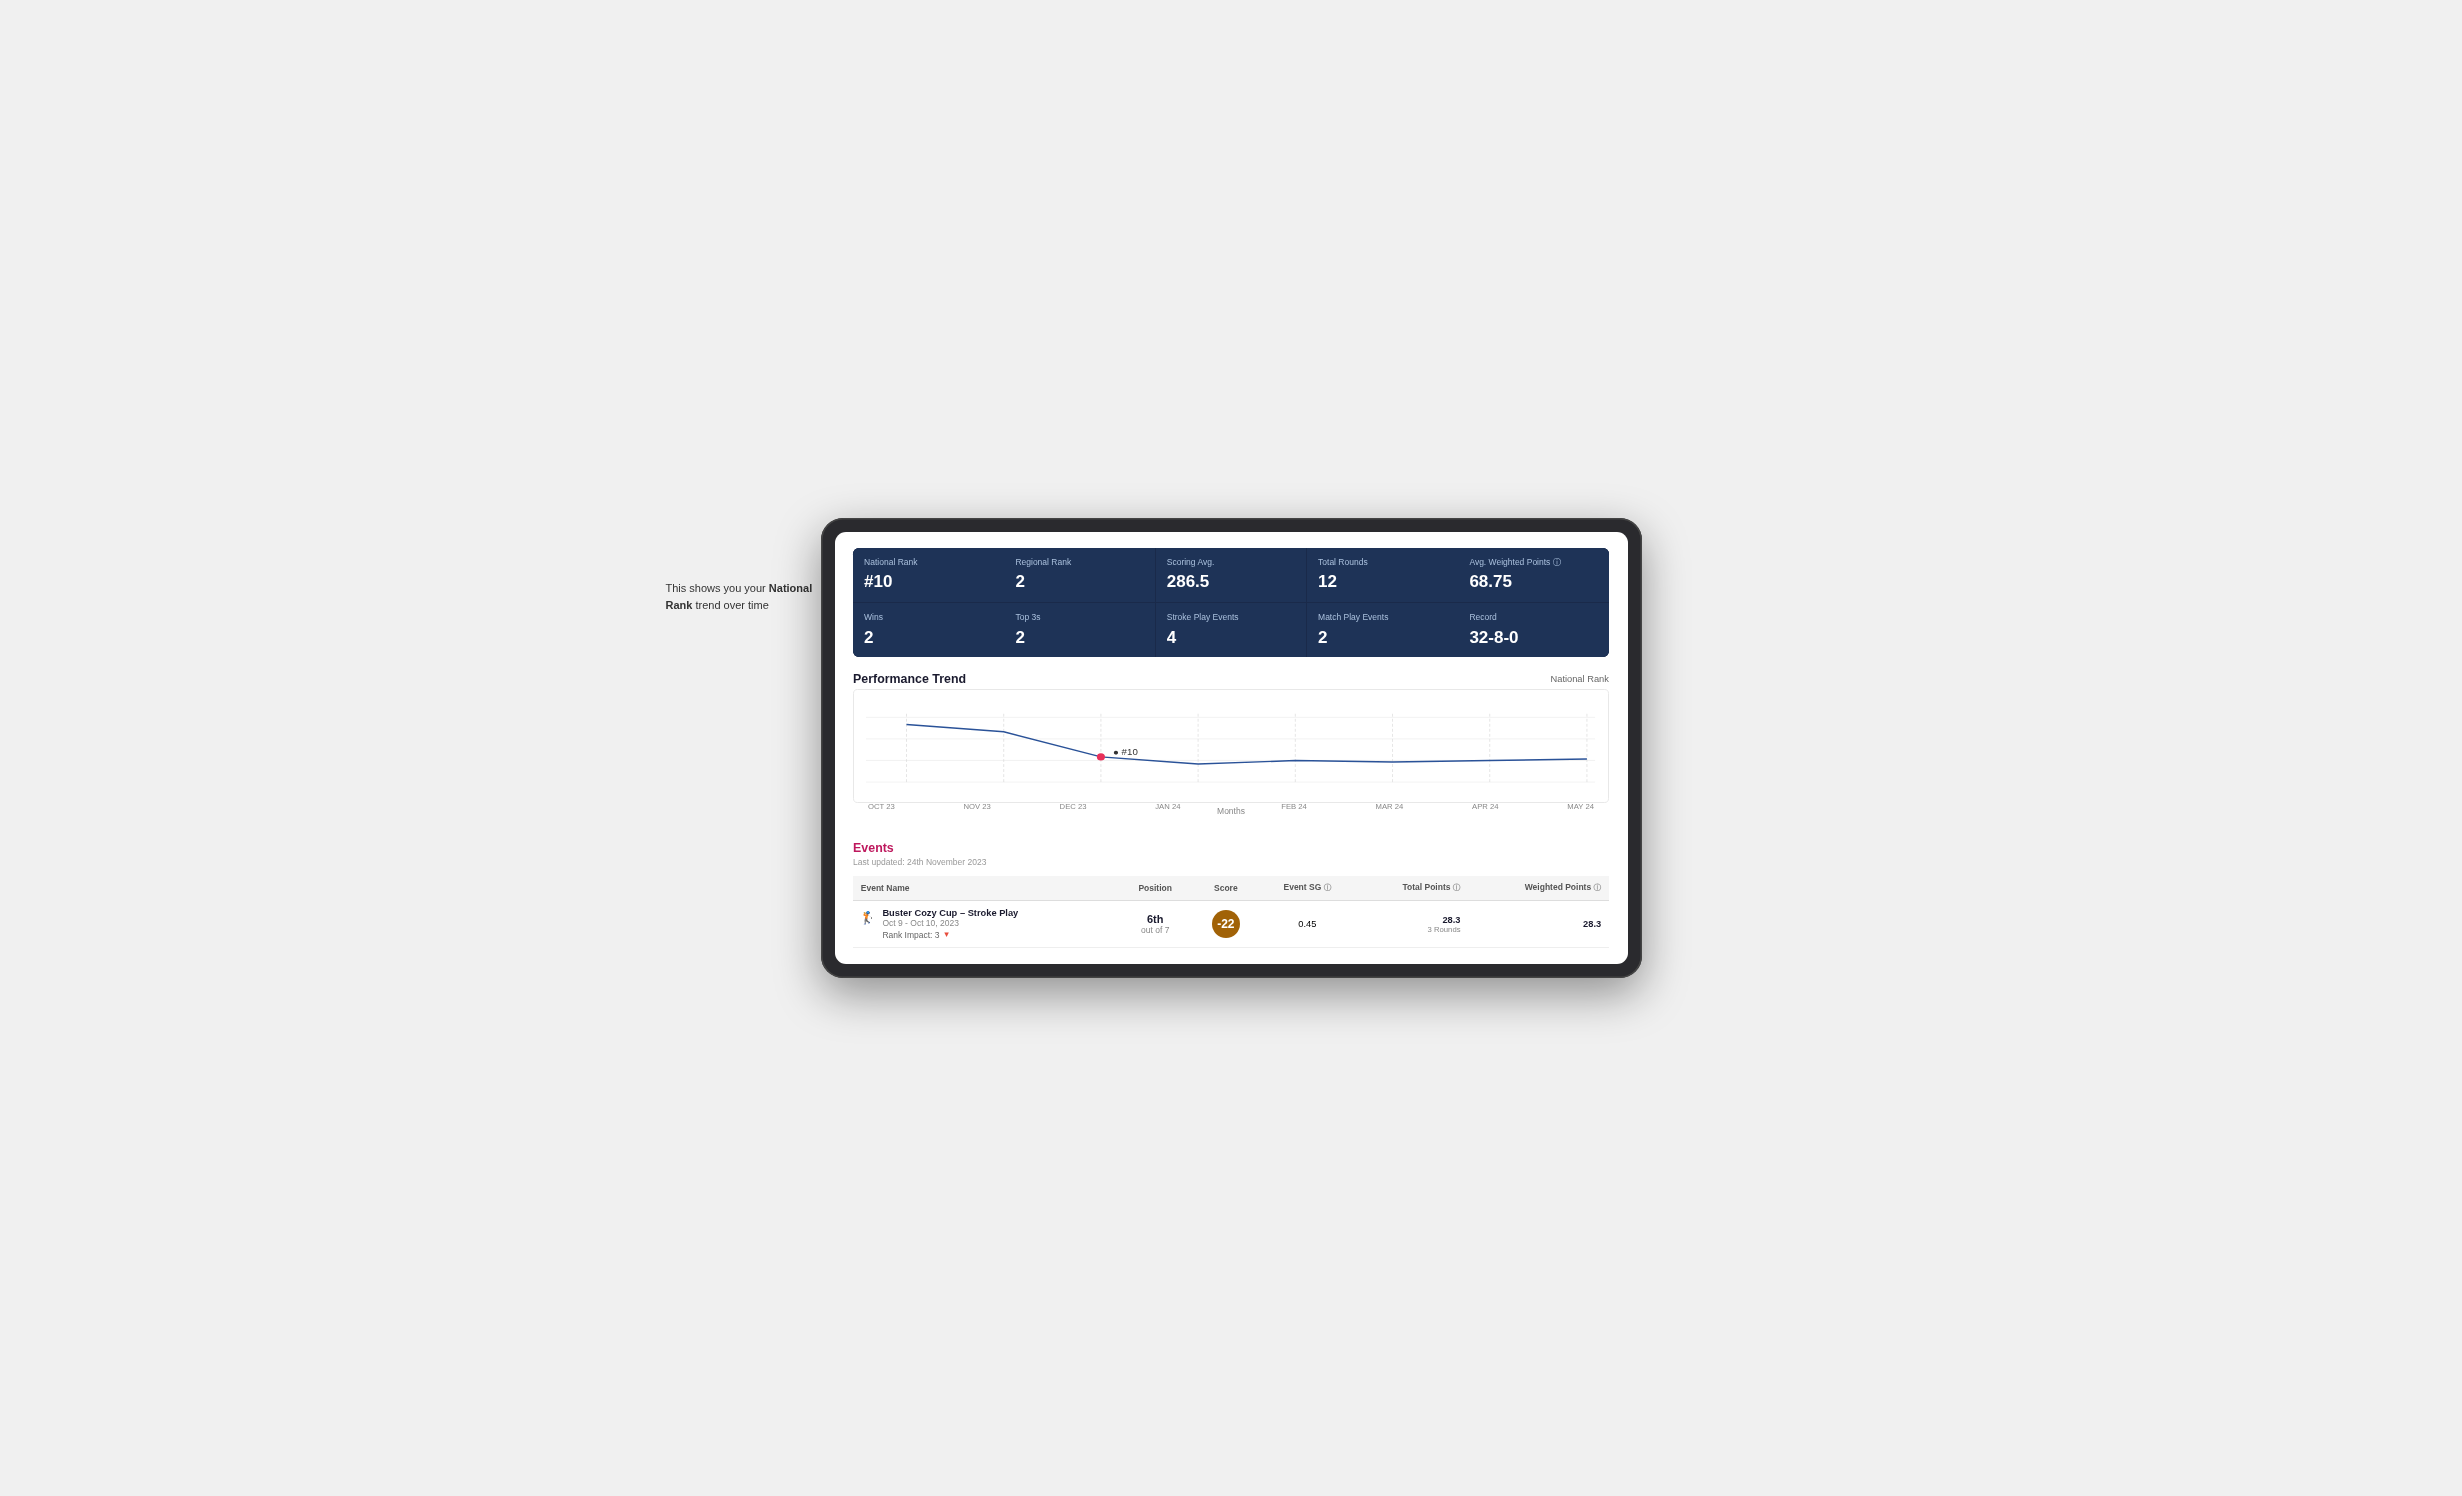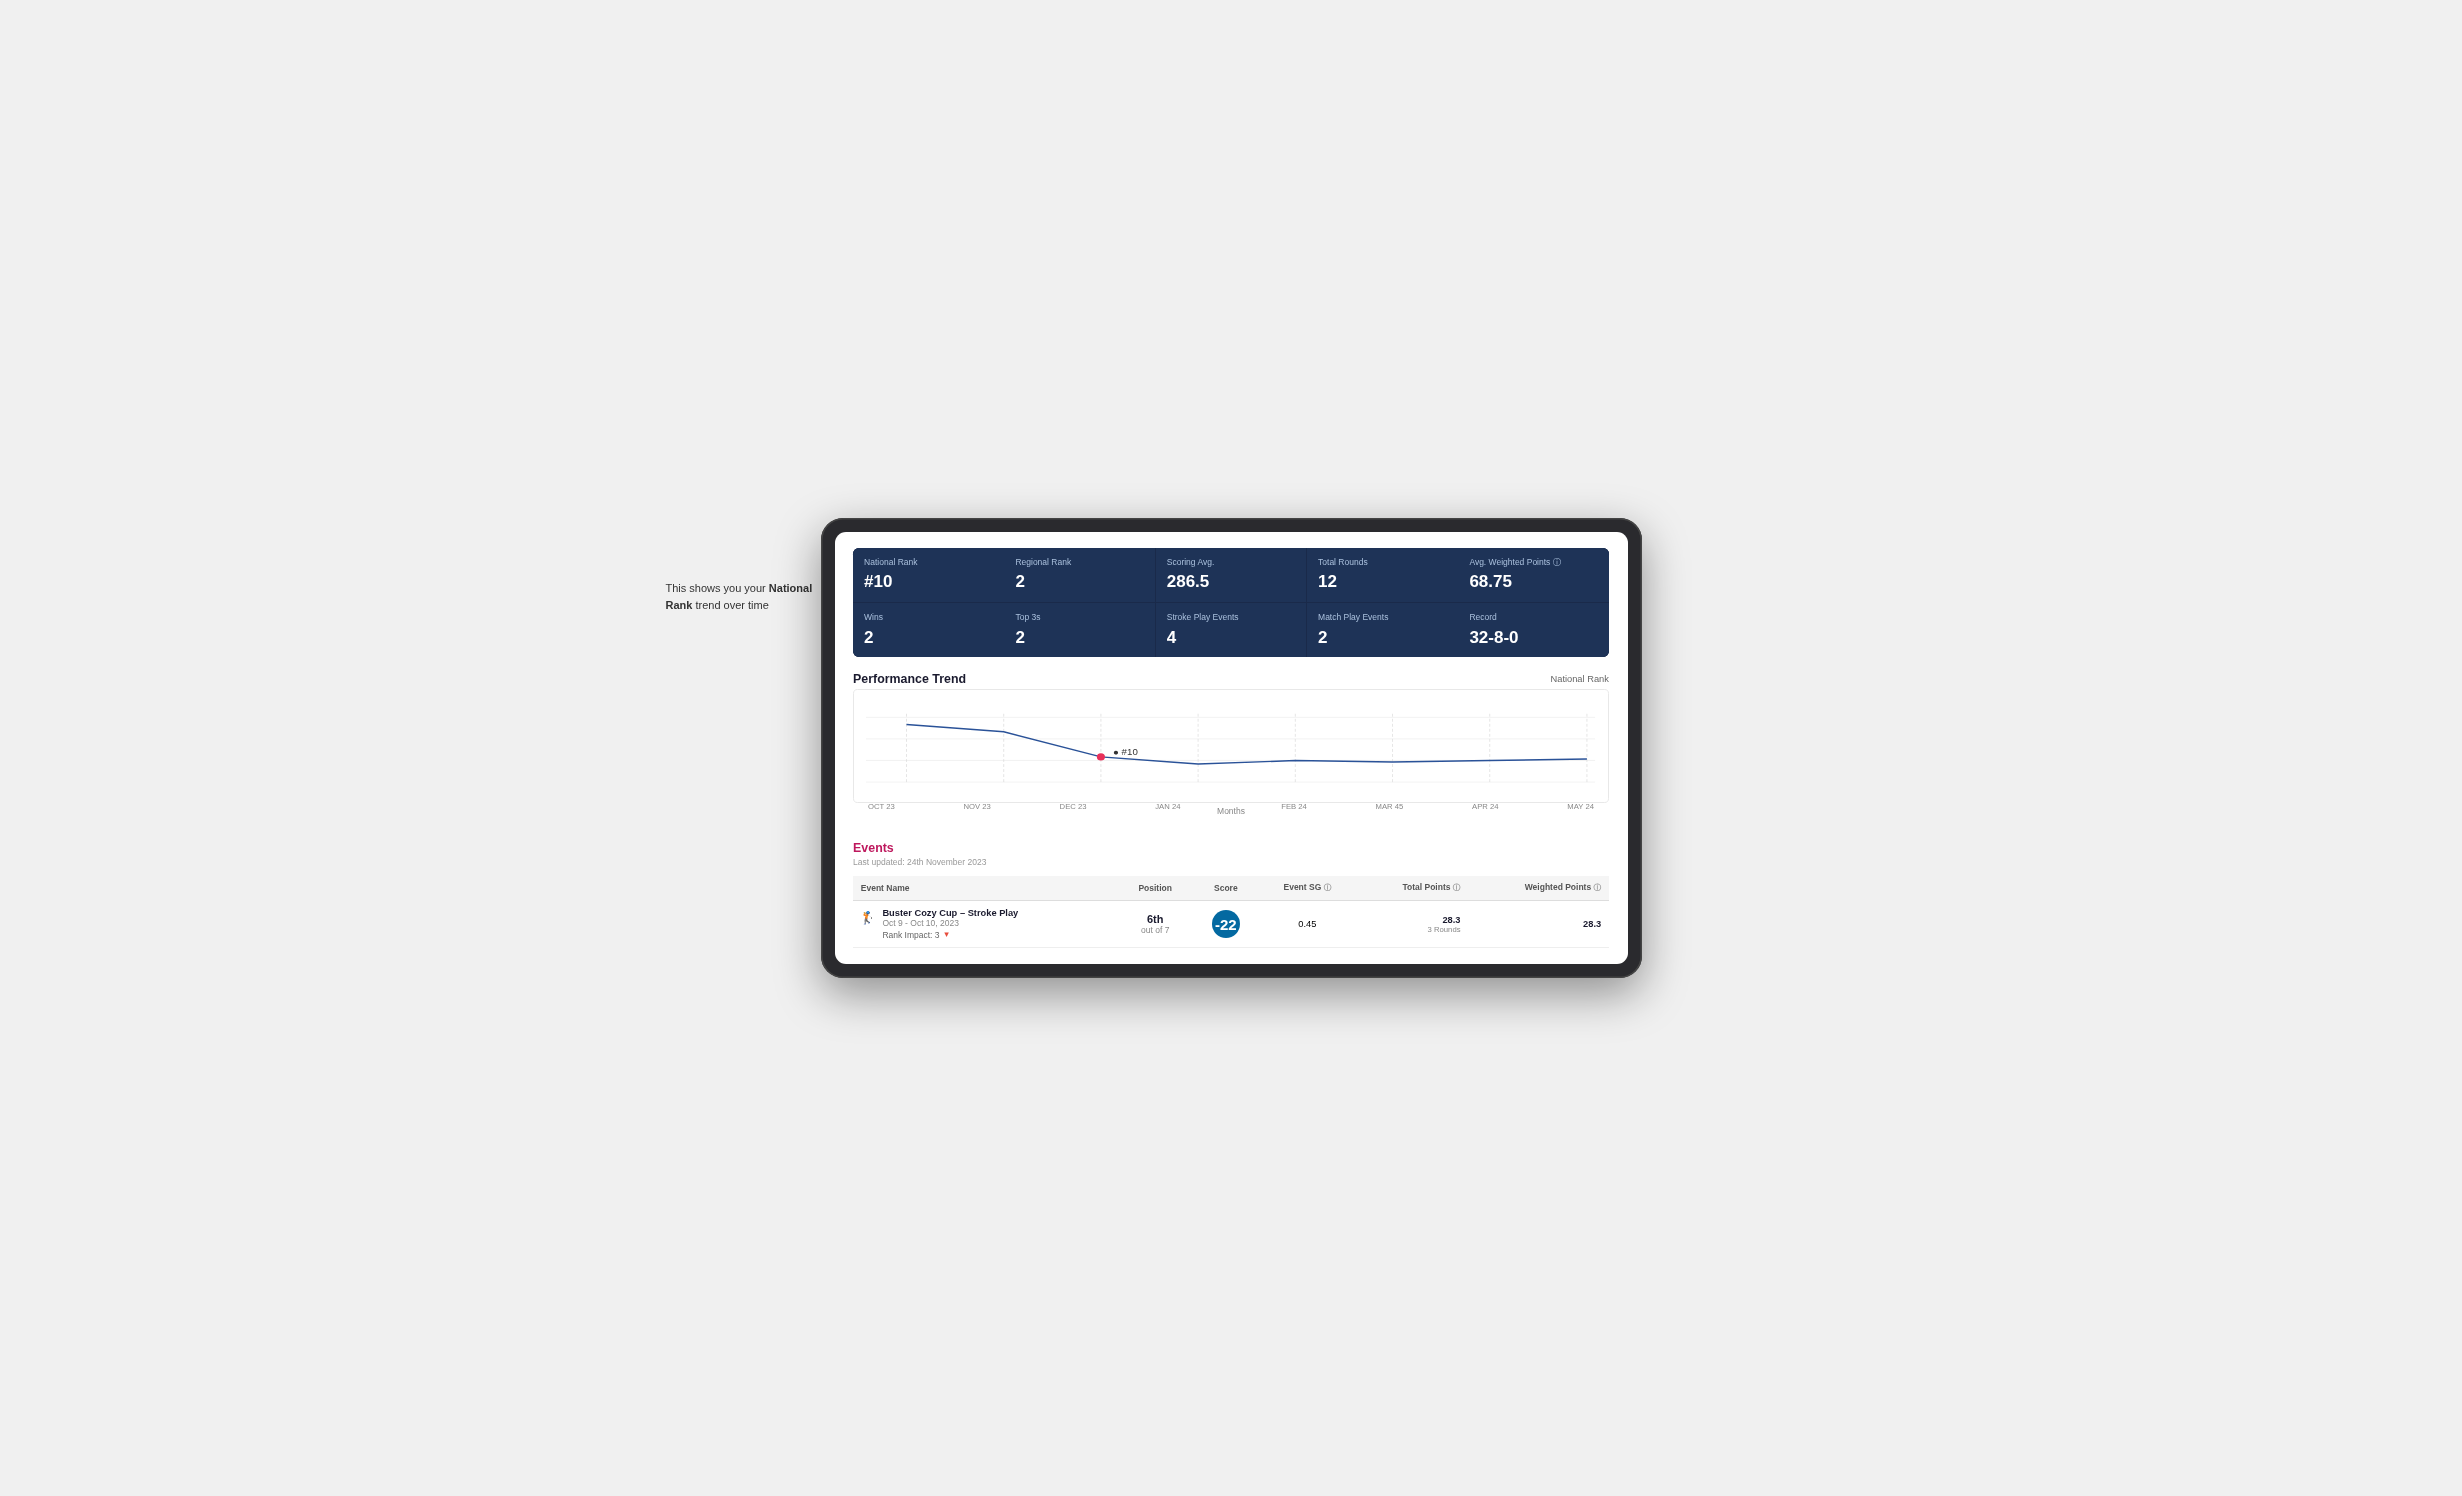--- a/index.html
+++ b/index.html
@@ -166,29 +166,29 @@
     .rank-impact { display: flex; align-items: flex-start; gap: 3.1px; margin-top: 1.5px; }
     .rank-impact-text { font-size: 8.5px; color: #666; }
     .rank-badge {
       font-size: 7.7px;
       color: #e74c3c;
     }
     .position-cell { text-align: center; }
     .position-main { font-size: 11px; font-weight: 700; color: #1a1a2e; }
     .position-sub { font-size: 8.5px; color: #888; }
     .score-badge {
-      background: #0369a1;
+      background: #a16207;
       color: #fff;
       border-radius: 50%;
       width: 28px;
       height: 28px;
       display: flex;
       align-items: center;
       justify-content: center;
-      font-size: 15px;
+      font-size: 12px;
       font-weight: 700;
       margin: 0 auto;
     }
     .td-right { text-align: right; font-weight: 600; color: #1a1a2e; }
     .td-sub { font-size: 7.7px; color: #888; font-weight: 400; }
     .info-icon { font-size: 7.7px; color: #999; }
   </style>
 </head>
 <body>
 
@@ -287,21 +287,21 @@
 
               <text x="305" y="72" font-size="12" fill="#333" font-family="sans-serif">● #10</text>
             </svg>
             
             <div style="display:flex; justify-content: space-between; margin-top: 3.1px; padding: 0 1.5px;">
               <span style="font-size:7.7px;color:#888;">OCT 23</span>
               <span style="font-size:7.7px;color:#888;">NOV 23</span>
               <span style="font-size:7.7px;color:#888;">DEC 23</span>
               <span style="font-size:7.7px;color:#888;">JAN 24</span>
               <span style="font-size:7.7px;color:#888;padding-left:32px;">FEB 24</span>
-              <span style="font-size:7.7px;color:#888;">MAR 45</span>
+              <span style="font-size:7.7px;color:#888;">MAR 24</span>
               <span style="font-size:7.7px;color:#888;">APR 24</span>
               <span style="font-size:7.7px;color:#888;">MAY 24</span>
             </div>
           </div>
           <div class="chart-x-label">Months</div>
         </div>
 
         <div class="events-section">
           <div class="events-title">Events</div>
           <div class="events-subtitle">Last updated: 24th November 2023</div>

